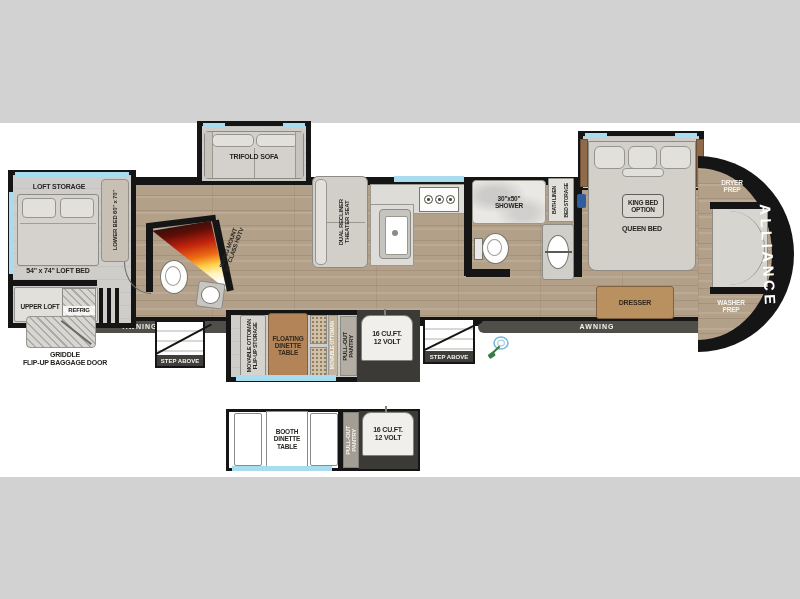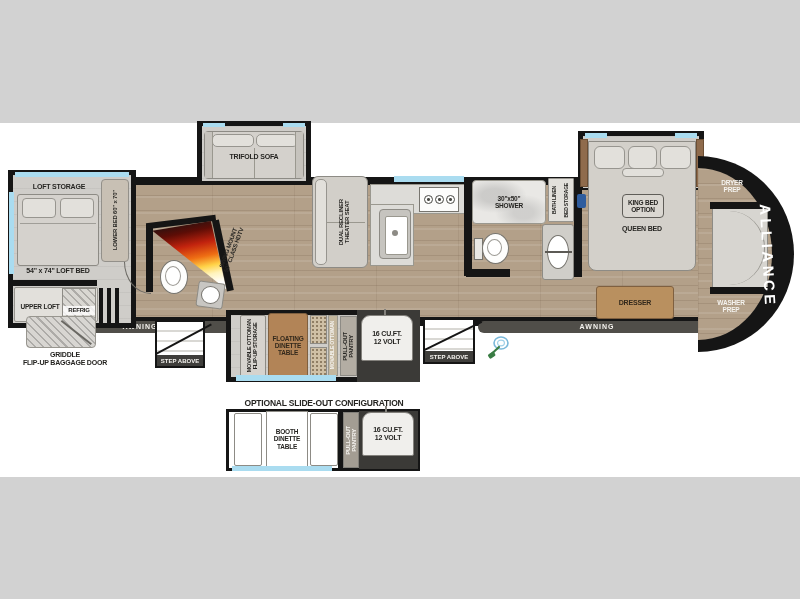--- a/index.html
+++ b/index.html
@@ -271,23 +271,20 @@
       <span>PANTRY</span>
     </span>
   </div>
   <div class="abs f" style="left:361px;top:315px;width:52px;height:46px;background:#f0efec;border:1px solid #83817c;border-radius:9px 9px 2px 2px;box-sizing:border-box;flex-direction:column;">
     <span class="lbl">16 CU.FT.</span>
     <span class="lbl">12 VOLT</span>
   </div>
   <div class="abs" style="left:384px;top:309px;width:2px;height:7px;background:#83817c;"></div>
   <div class="abs blue" style="left:236px;top:375px;width:100px;height:6px;"></div>
 
-  <div class="abs f" style="left:226px;top:398px;width:196px;height:11px;">
-    <span class="lbl" style="font-size:8.5px;">OPTIONAL SLIDE-OUT CONFIGURATION</span>
-  </div>
   <div class="abs" style="left:226px;top:409px;width:194px;height:62px;border:3px solid #151515;background:#fff;box-sizing:border-box;"></div>
   <div class="abs" style="left:359px;top:411px;width:59px;height:58px;background:#3b3a37;"></div>
   <div class="abs" style="left:234px;top:413px;width:28px;height:53px;background:#fff;border:1px solid #8d8b85;border-radius:2px;box-sizing:border-box;"></div>
   <div class="abs f" style="left:266px;top:411px;width:42px;height:56px;background:#fff;border:1px solid #8d8b85;box-sizing:border-box;flex-direction:column;">
     <span class="lbl" style="font-size:6.5px;">BOOTH</span>
     <span class="lbl" style="font-size:6.5px;">DINETTE</span>
     <span class="lbl" style="font-size:6.5px;">TABLE</span>
   </div>
   <div class="abs" style="left:310px;top:413px;width:28px;height:53px;background:#fff;border:1px solid #8d8b85;border-radius:2px;box-sizing:border-box;"></div>
   <div class="abs wall" style="left:338px;top:409px;width:5px;height:62px;"></div>

